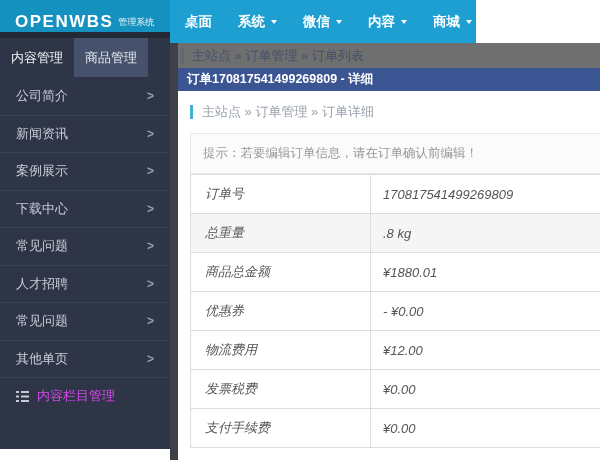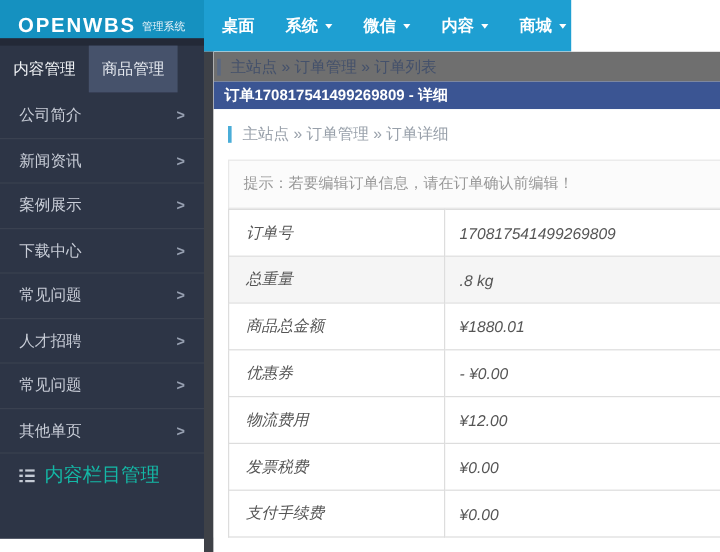--- a/index.html
+++ b/index.html
@@ -55,21 +55,21 @@
   .side-menu { }
   .side-item {
     height: 37.5px; display: flex; justify-content: space-between;
     align-items: center; padding: 0 16px; font-size: 13px; color: #c9ced8;
     border-top: 1px solid #3a4150; cursor: pointer;
   }
   .side-menu .side-item:first-child { border-top: none; }
   .side-chevron { color: #97a0b1; font-size: 12px; font-weight: bold; }
   .side-footer-item {
     height: 37.5px; display: flex; align-items: center; gap: 8px;
-    padding: 0 16px; font-size: 16px; color: #14b8a6;
+    padding: 0 16px; font-size: 13px; color: #d946ef;
     border-top: 1px solid #3a4150; cursor: pointer;
   }
   .list-icon { display: inline-block; line-height: 0; }
 
   
   .gutter {
     position: absolute; top: 43px; left: 170px; width: 8px; height: 417px;
     background: #3e4147;
   }
 

